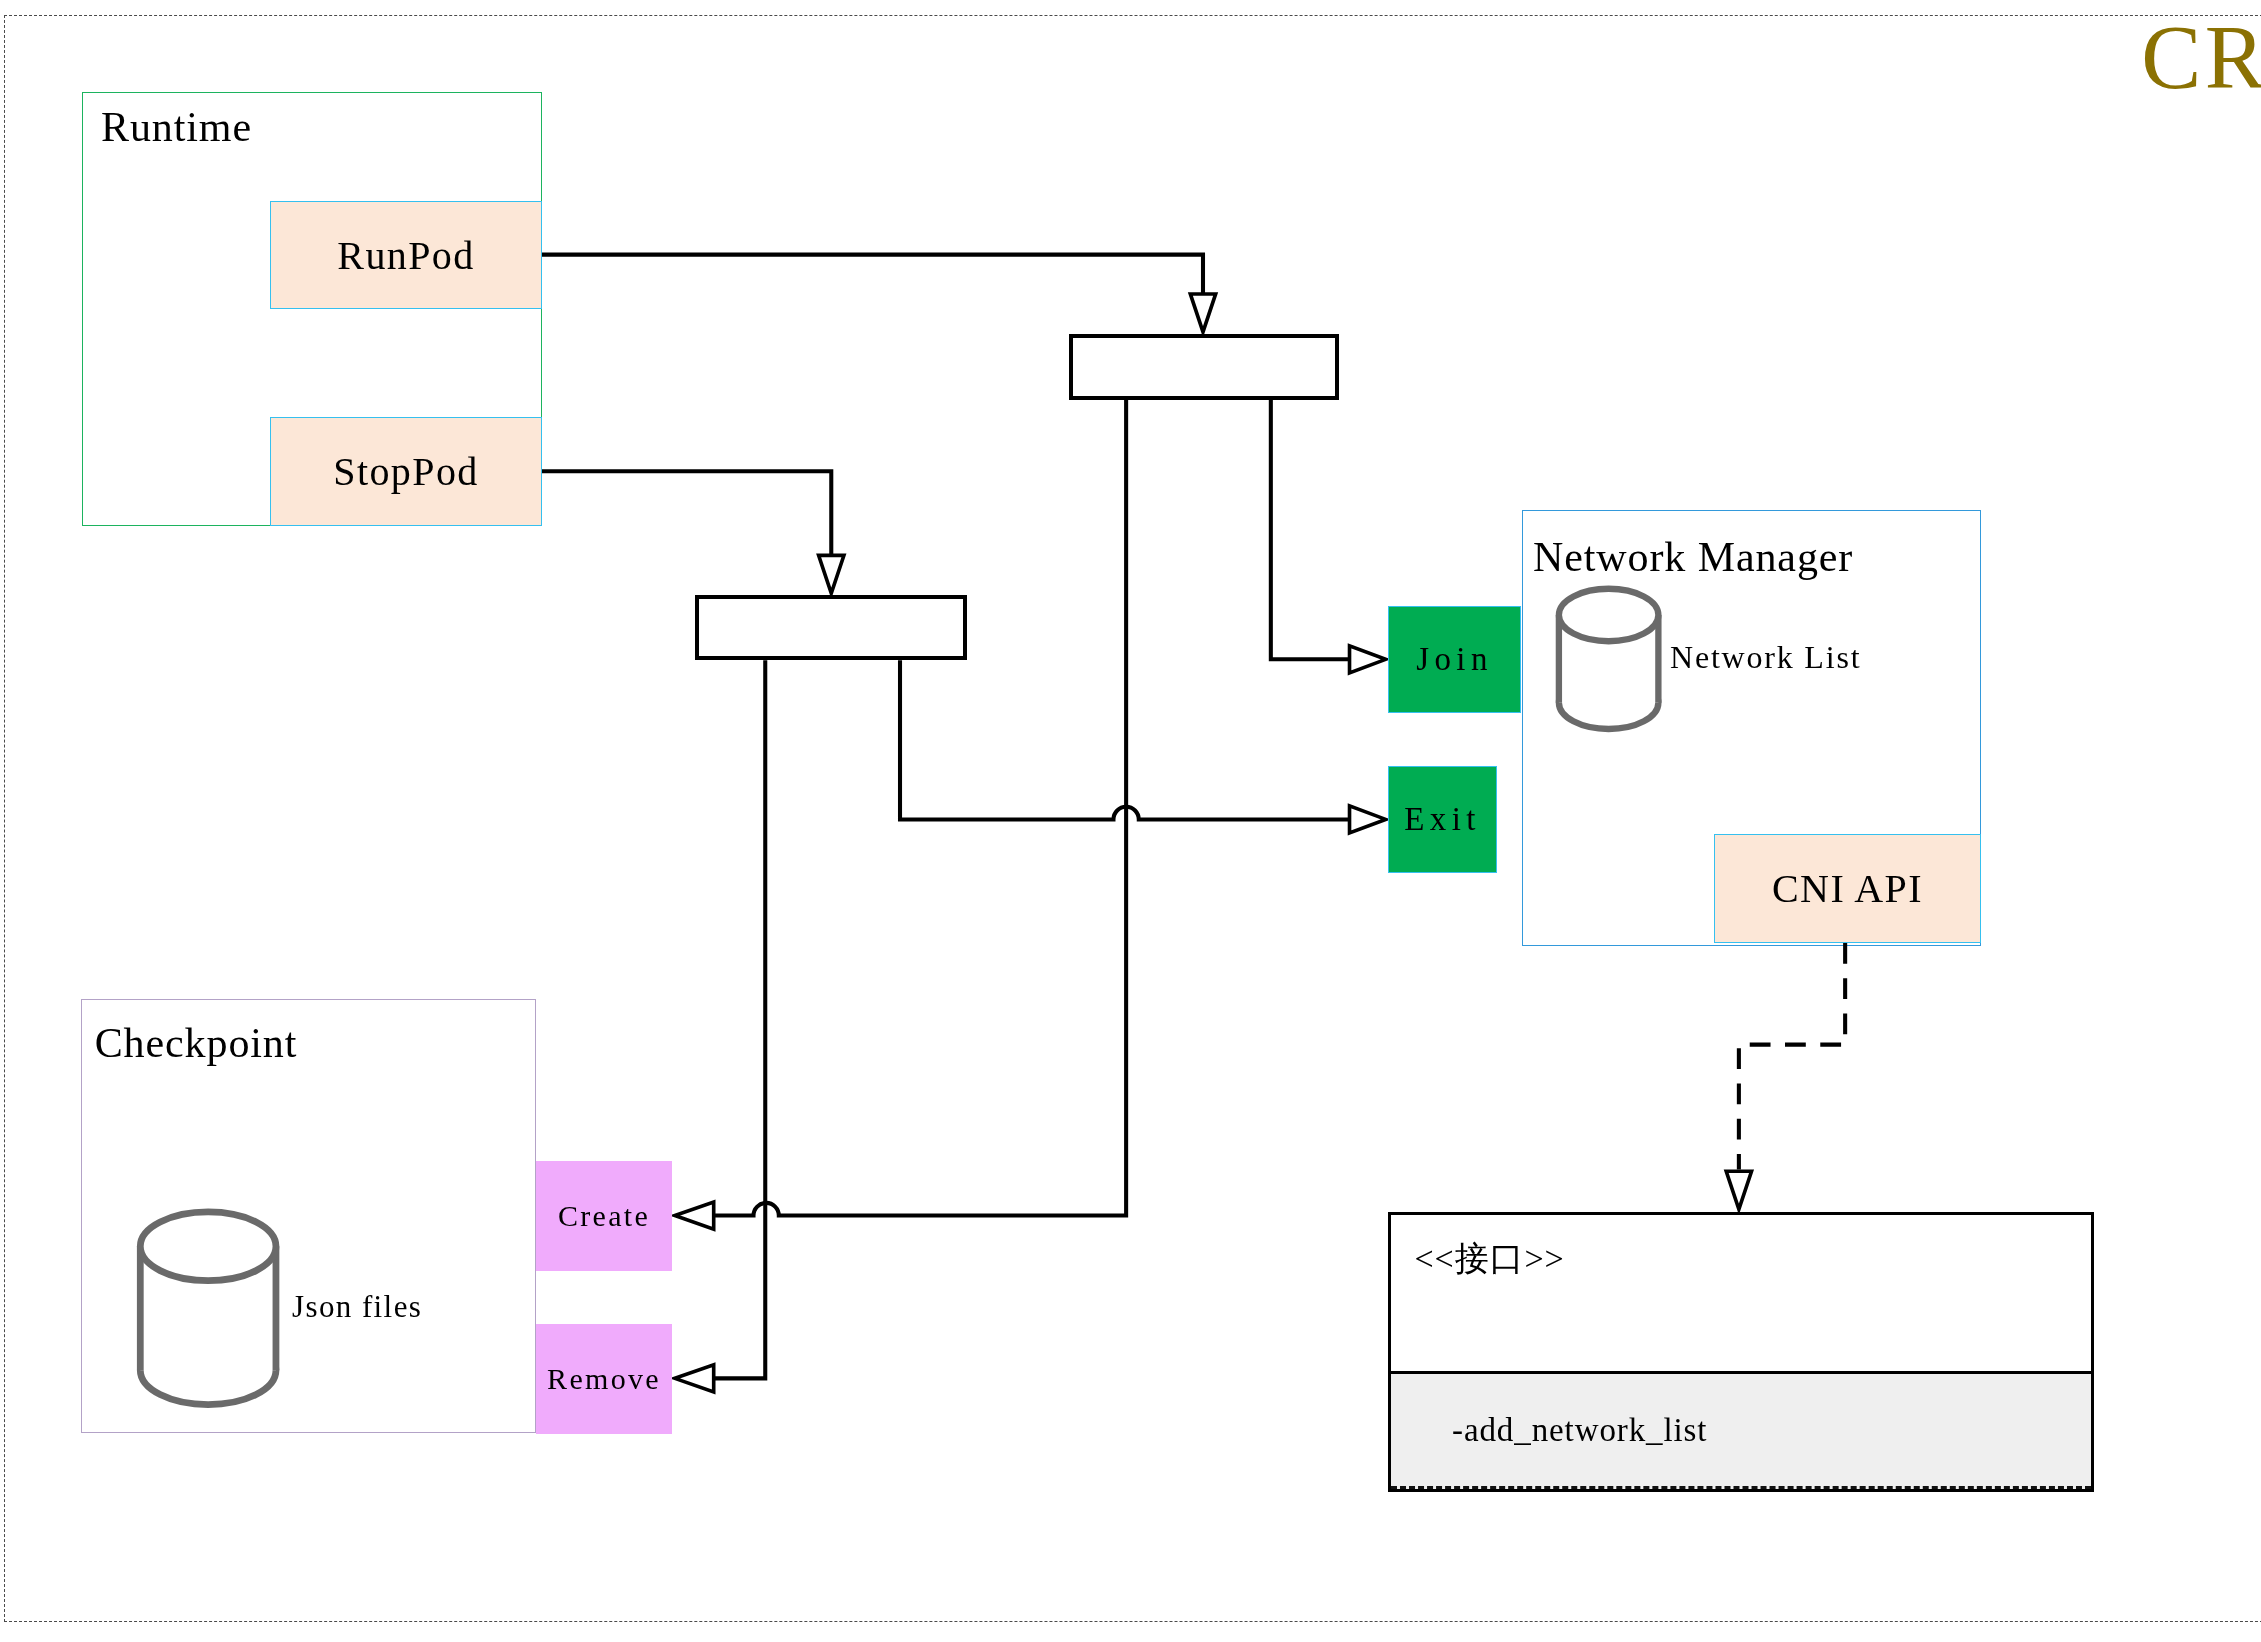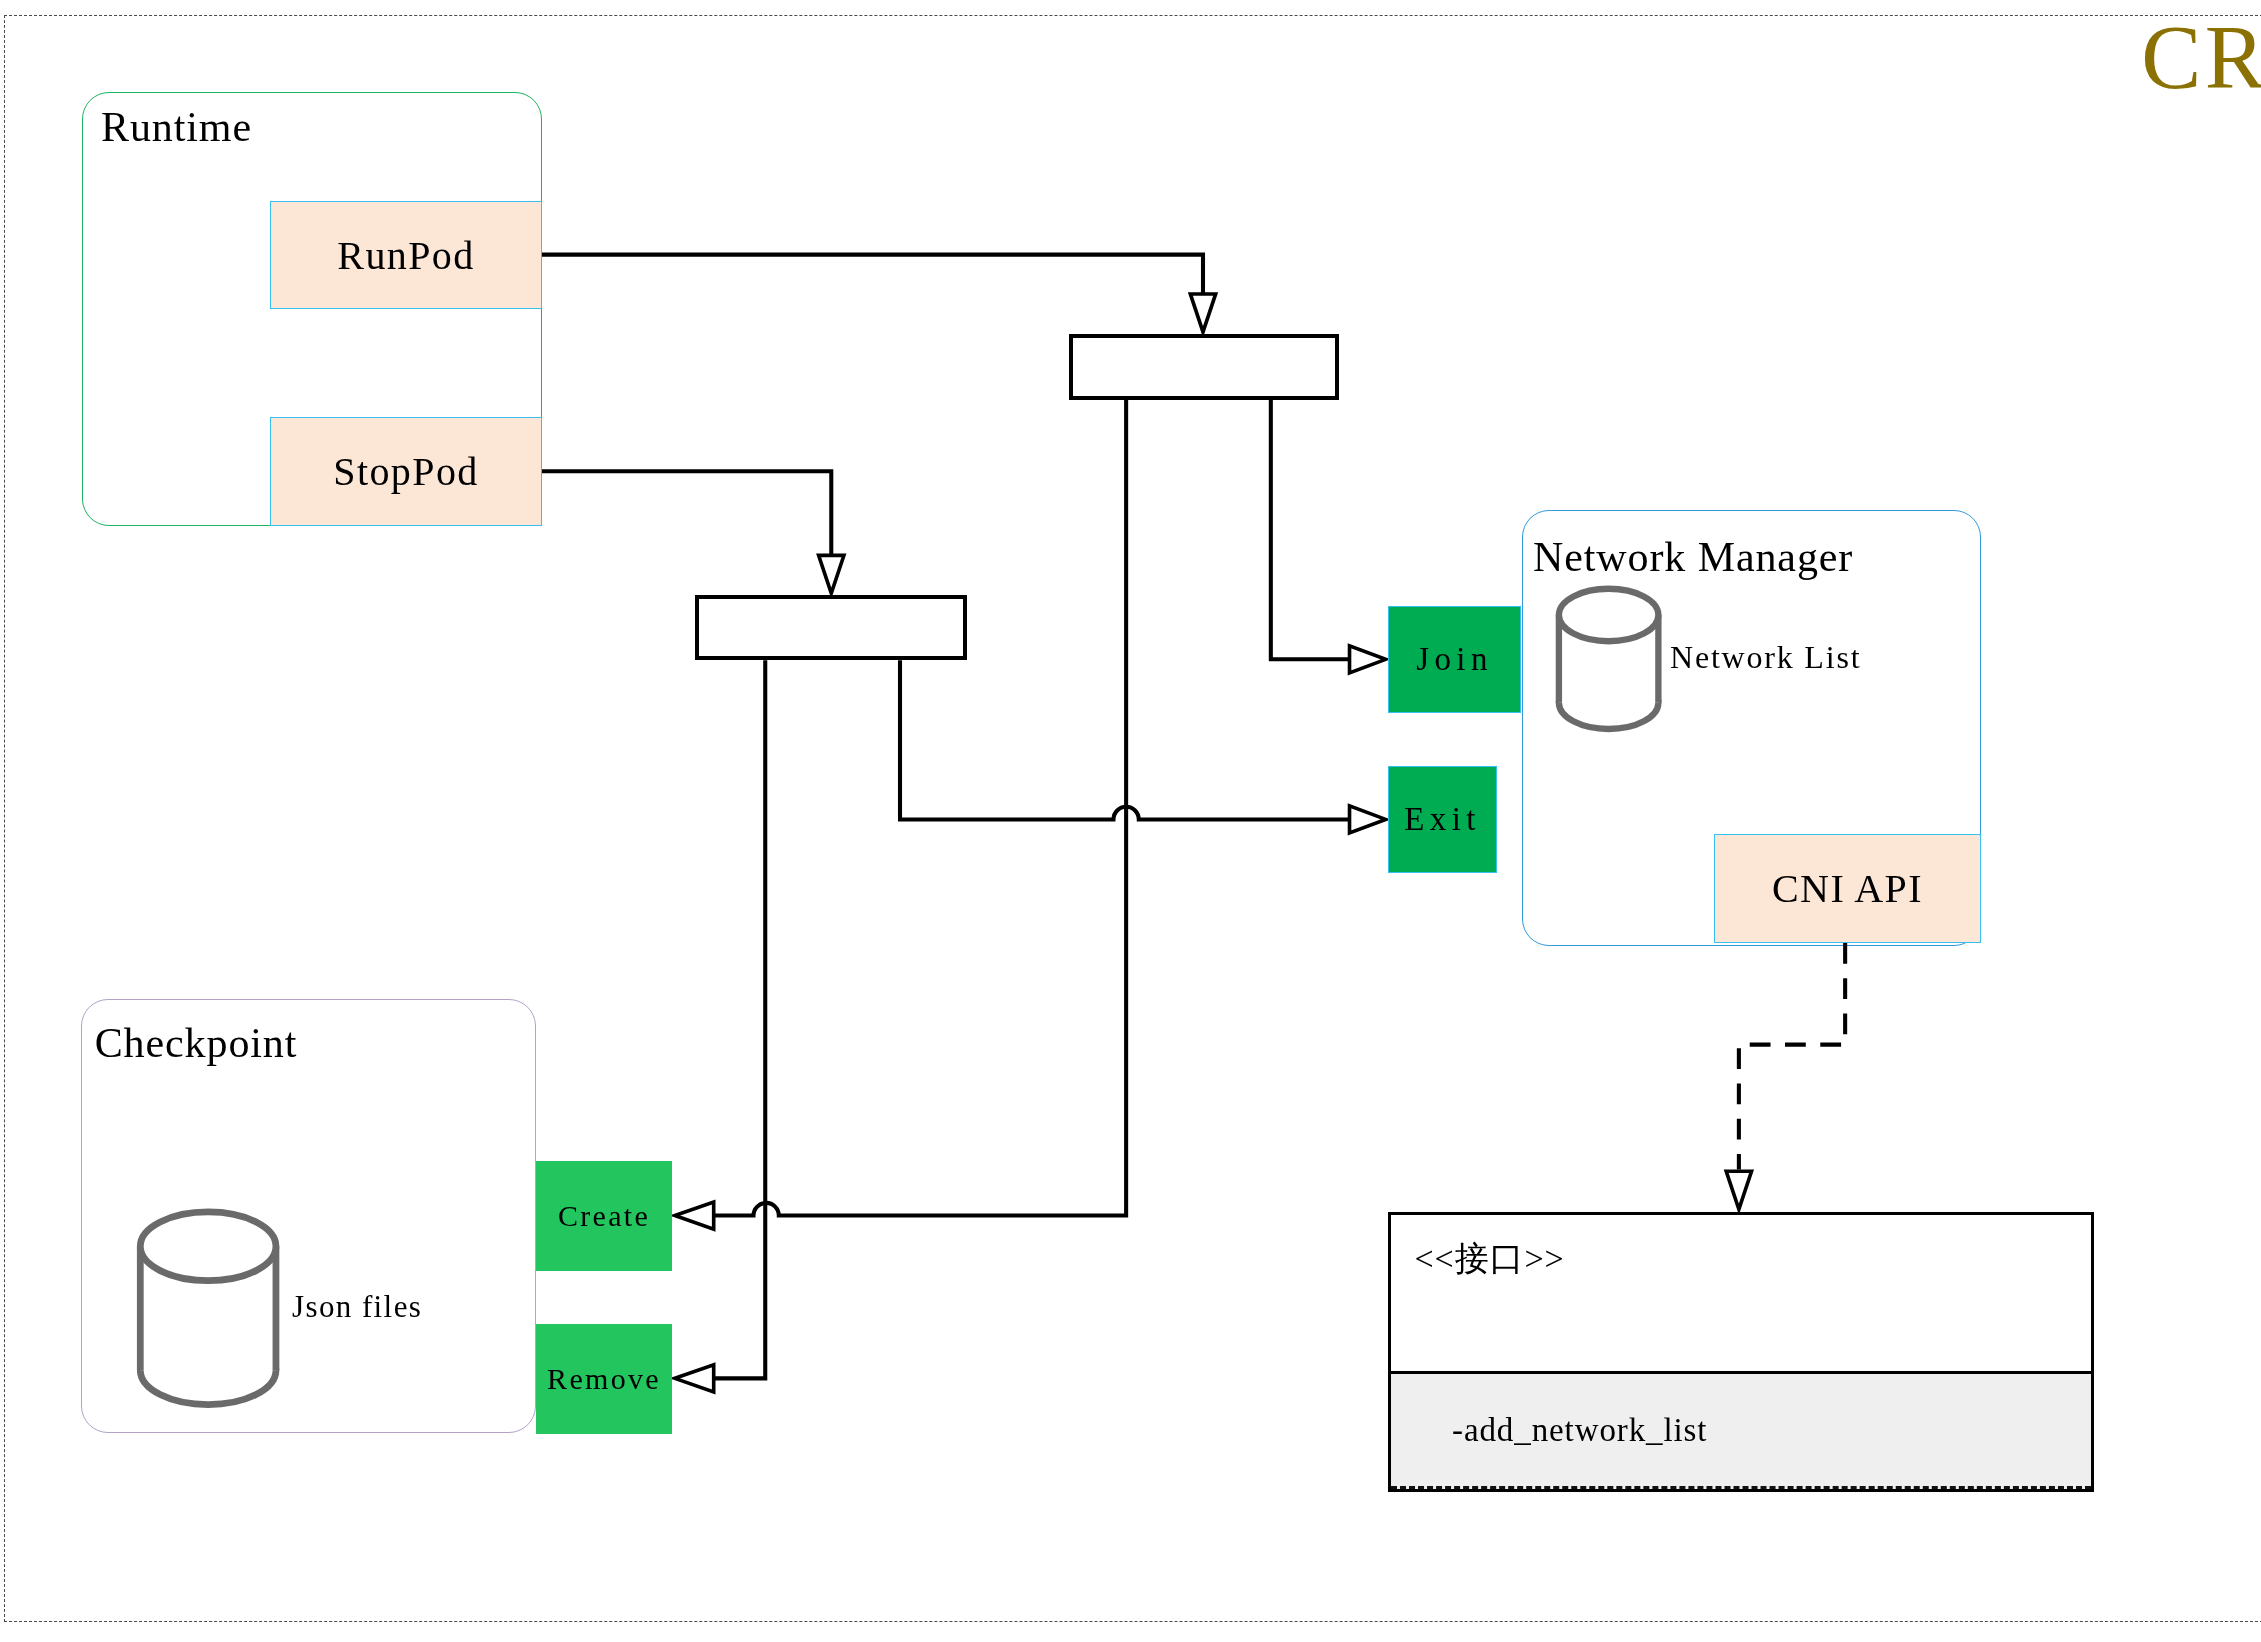--- a/index.html
+++ b/index.html
@@ -8,41 +8,41 @@
     font-family:"Liberation Serif","DejaVu Serif",serif;color:#000;
   }
   .page-border{
     position:absolute;left:3.6px;top:15.4px;width:2292px;height:1605px;
     border:1.4px dashed #4a4a4a;pointer-events:none;
   }
   .cri{
     position:absolute;top:12.7px;right:33px;font-size:90px;line-height:1;
     letter-spacing:3.6px;color:#8B7103;
   }
-  .group{position:absolute;background:#ffffff;box-sizing:border-box;border-radius:27px;}
+  .group{position:absolute;background:#ffffff;box-sizing:border-box;}
   .group .gtitle{position:absolute;font-size:42px;letter-spacing:0.9px;white-space:nowrap;}
   .runtime{left:82px;top:92px;width:460px;height:434px;border:1.8px solid #1CB35E;}
   .runtime .gtitle{left:18px;top:10px;}
   .checkpoint{left:81px;top:999px;width:455px;height:434px;border:1.8px solid #B3A2C7;}
   .checkpoint .gtitle{left:12.7px;top:19px;}
   .netmgr{left:1522px;top:510px;width:459px;height:436px;border:1.8px solid #3399DB;padding-left:48px;}
   .netmgr .gtitle{left:10px;top:22px;}
 
   .node{
     position:absolute;box-sizing:border-box;display:flex;align-items:center;justify-content:center;
     white-space:nowrap;
   }
   .peach{background:#FCE7D7;border:1.8px solid #35C0EF;font-size:40px;letter-spacing:1.4px;}
   .runpod{left:270px;top:201px;width:272px;height:108px;}
   .stoppod{left:270px;top:417px;width:272px;height:109px;}
   .cniapi{left:1714px;top:834px;width:267px;height:109px;}
   .green{background:#00AC52;border:1.8px solid #35C0EF;font-size:33px;letter-spacing:5.4px;}
   .join{left:1388px;top:606px;width:133px;height:107px;}
   .exit{left:1388px;top:766px;width:109px;height:107px;}
-  .blue{background:#22c55e;border:none;font-size:30px;letter-spacing:2.3px;}
+  .blue{background:#f0abfc;border:none;font-size:30px;letter-spacing:2.3px;}
   .create{left:536px;top:1161px;width:136px;height:110px;}
   .remove{left:536px;top:1324px;width:136px;height:110px;}
   .junction{position:absolute;box-sizing:border-box;background:#fff;border:4.5px solid #000;}
   .junction1{left:1069px;top:334px;width:270px;height:66px;}
   .junction2{left:695px;top:595px;width:272px;height:65px;}
 
   .floatlabel{position:absolute;display:flex;align-items:center;white-space:nowrap;}
   .netlist{left:1670px;top:626px;height:63px;font-size:32px;letter-spacing:1.8px;}
   .jsonfiles{left:292px;top:1275px;height:63px;font-size:31px;letter-spacing:1.4px;}
 

